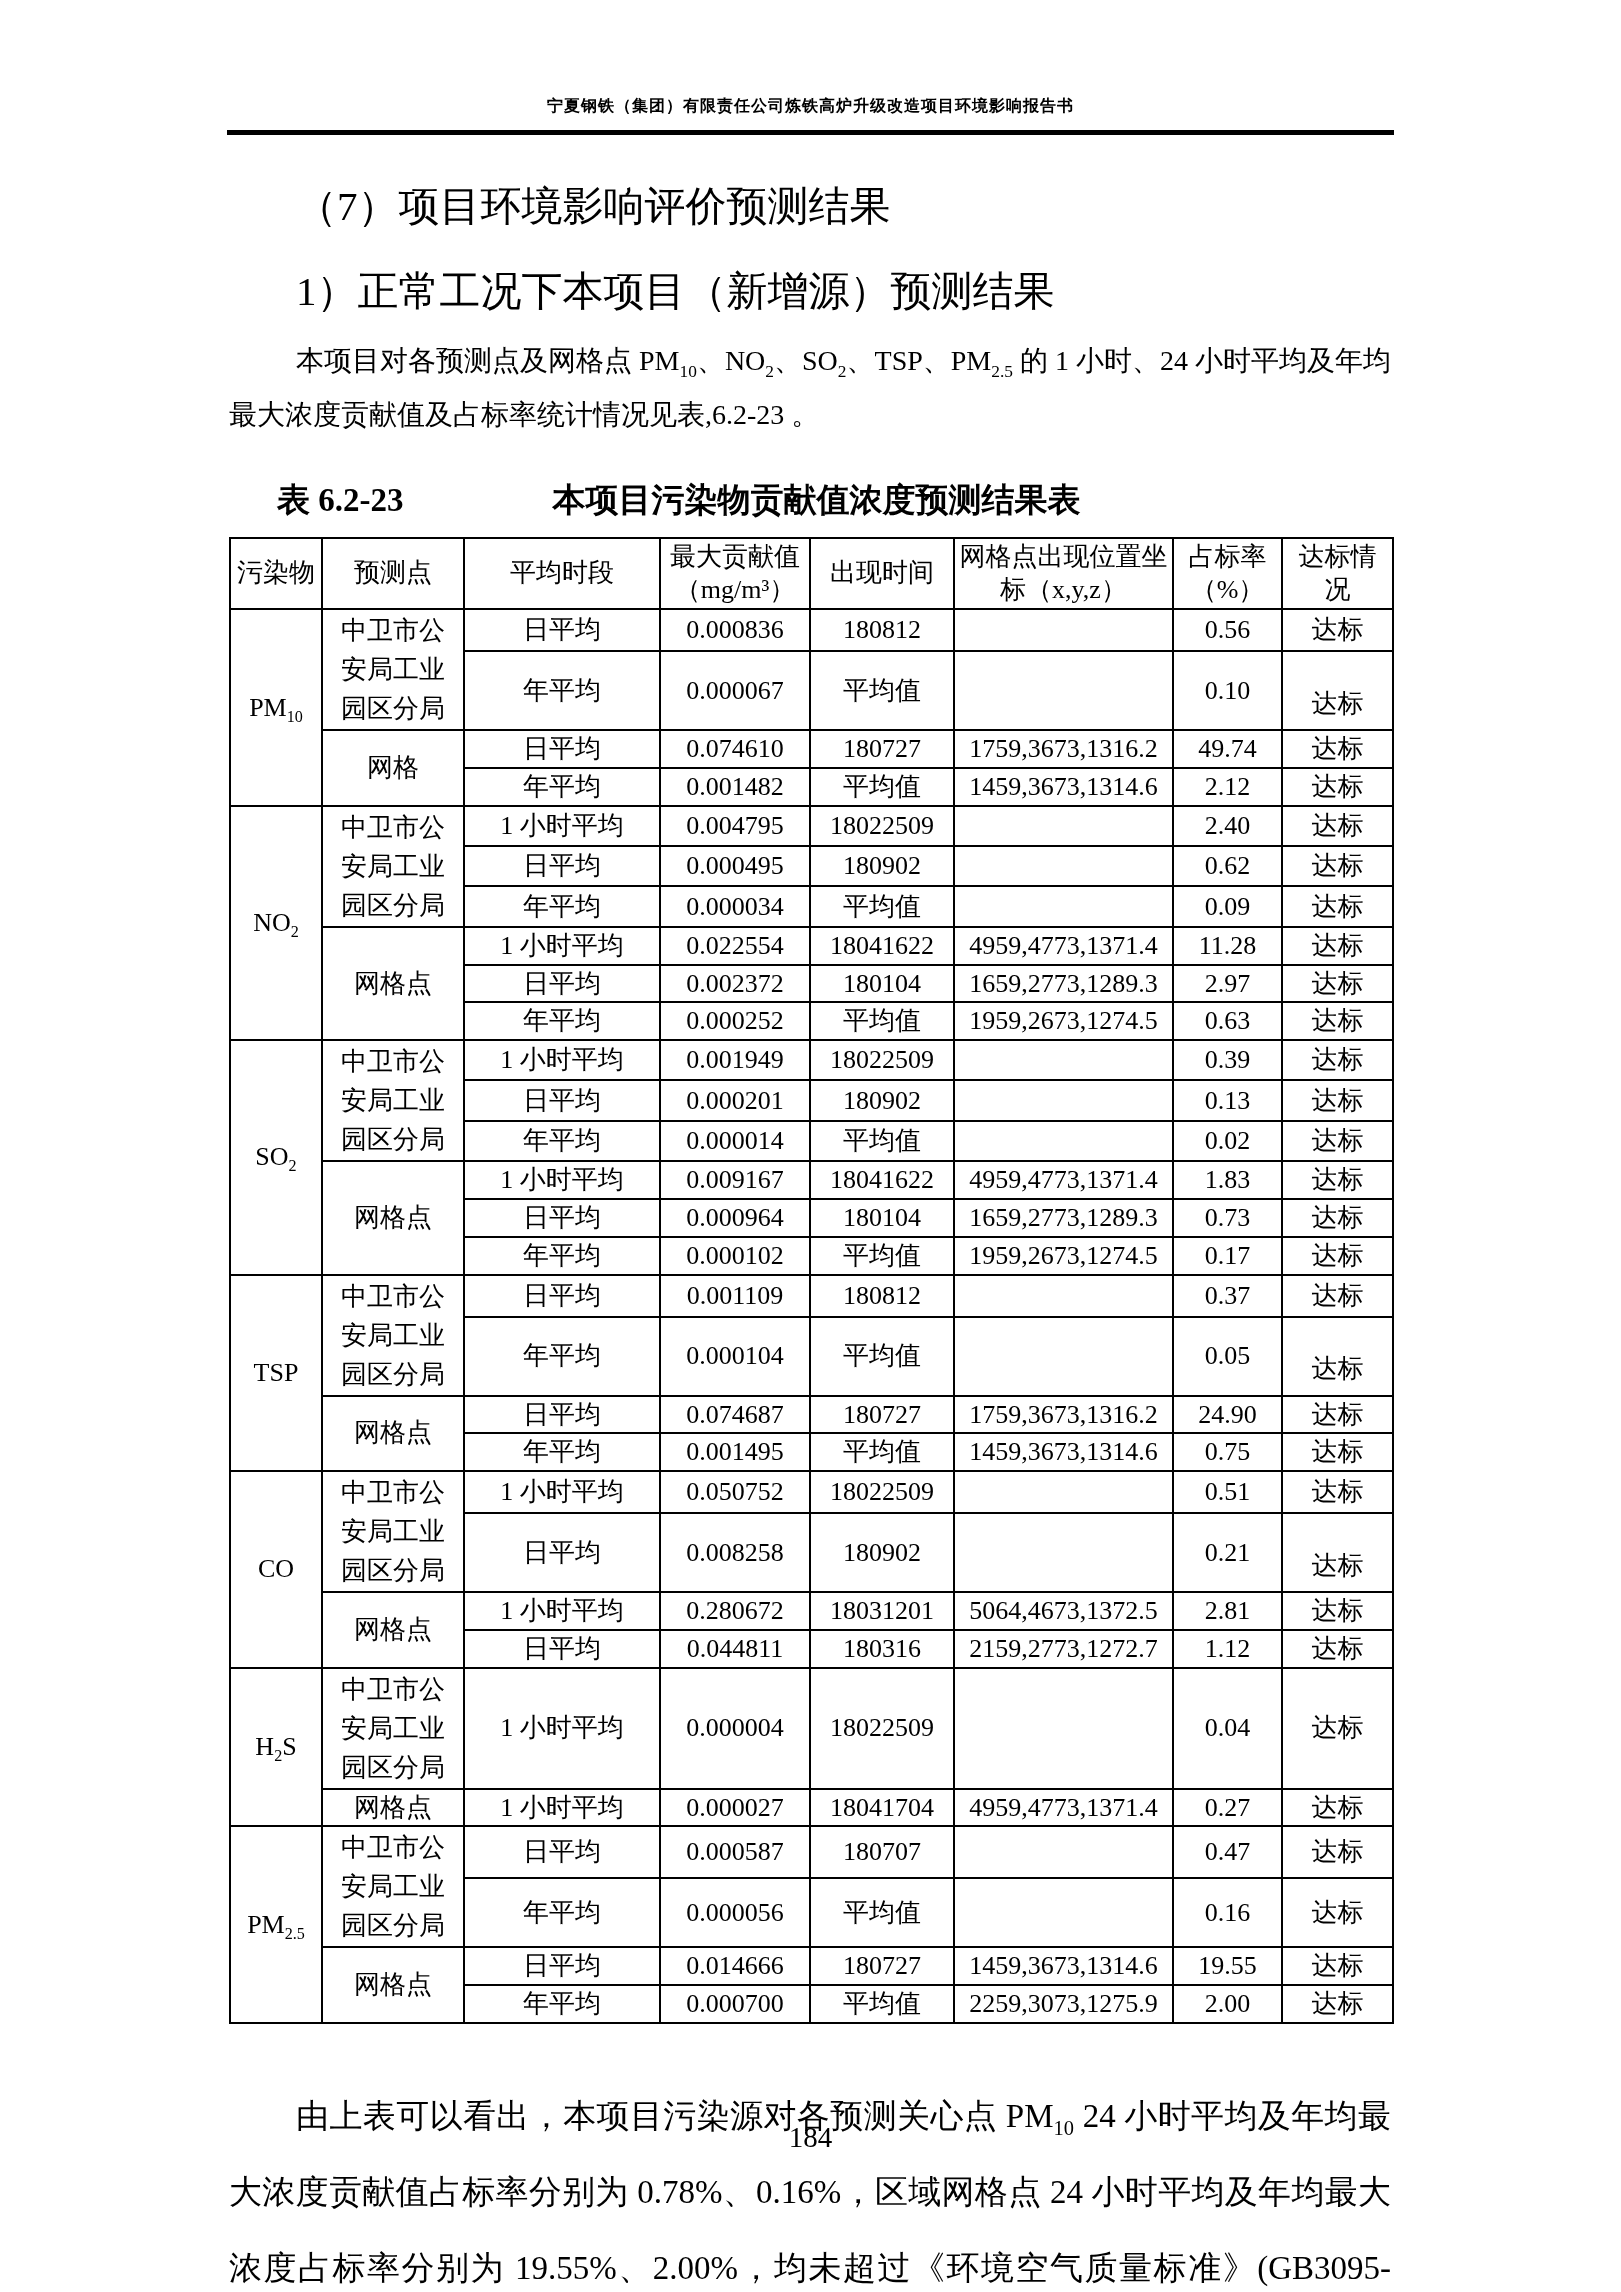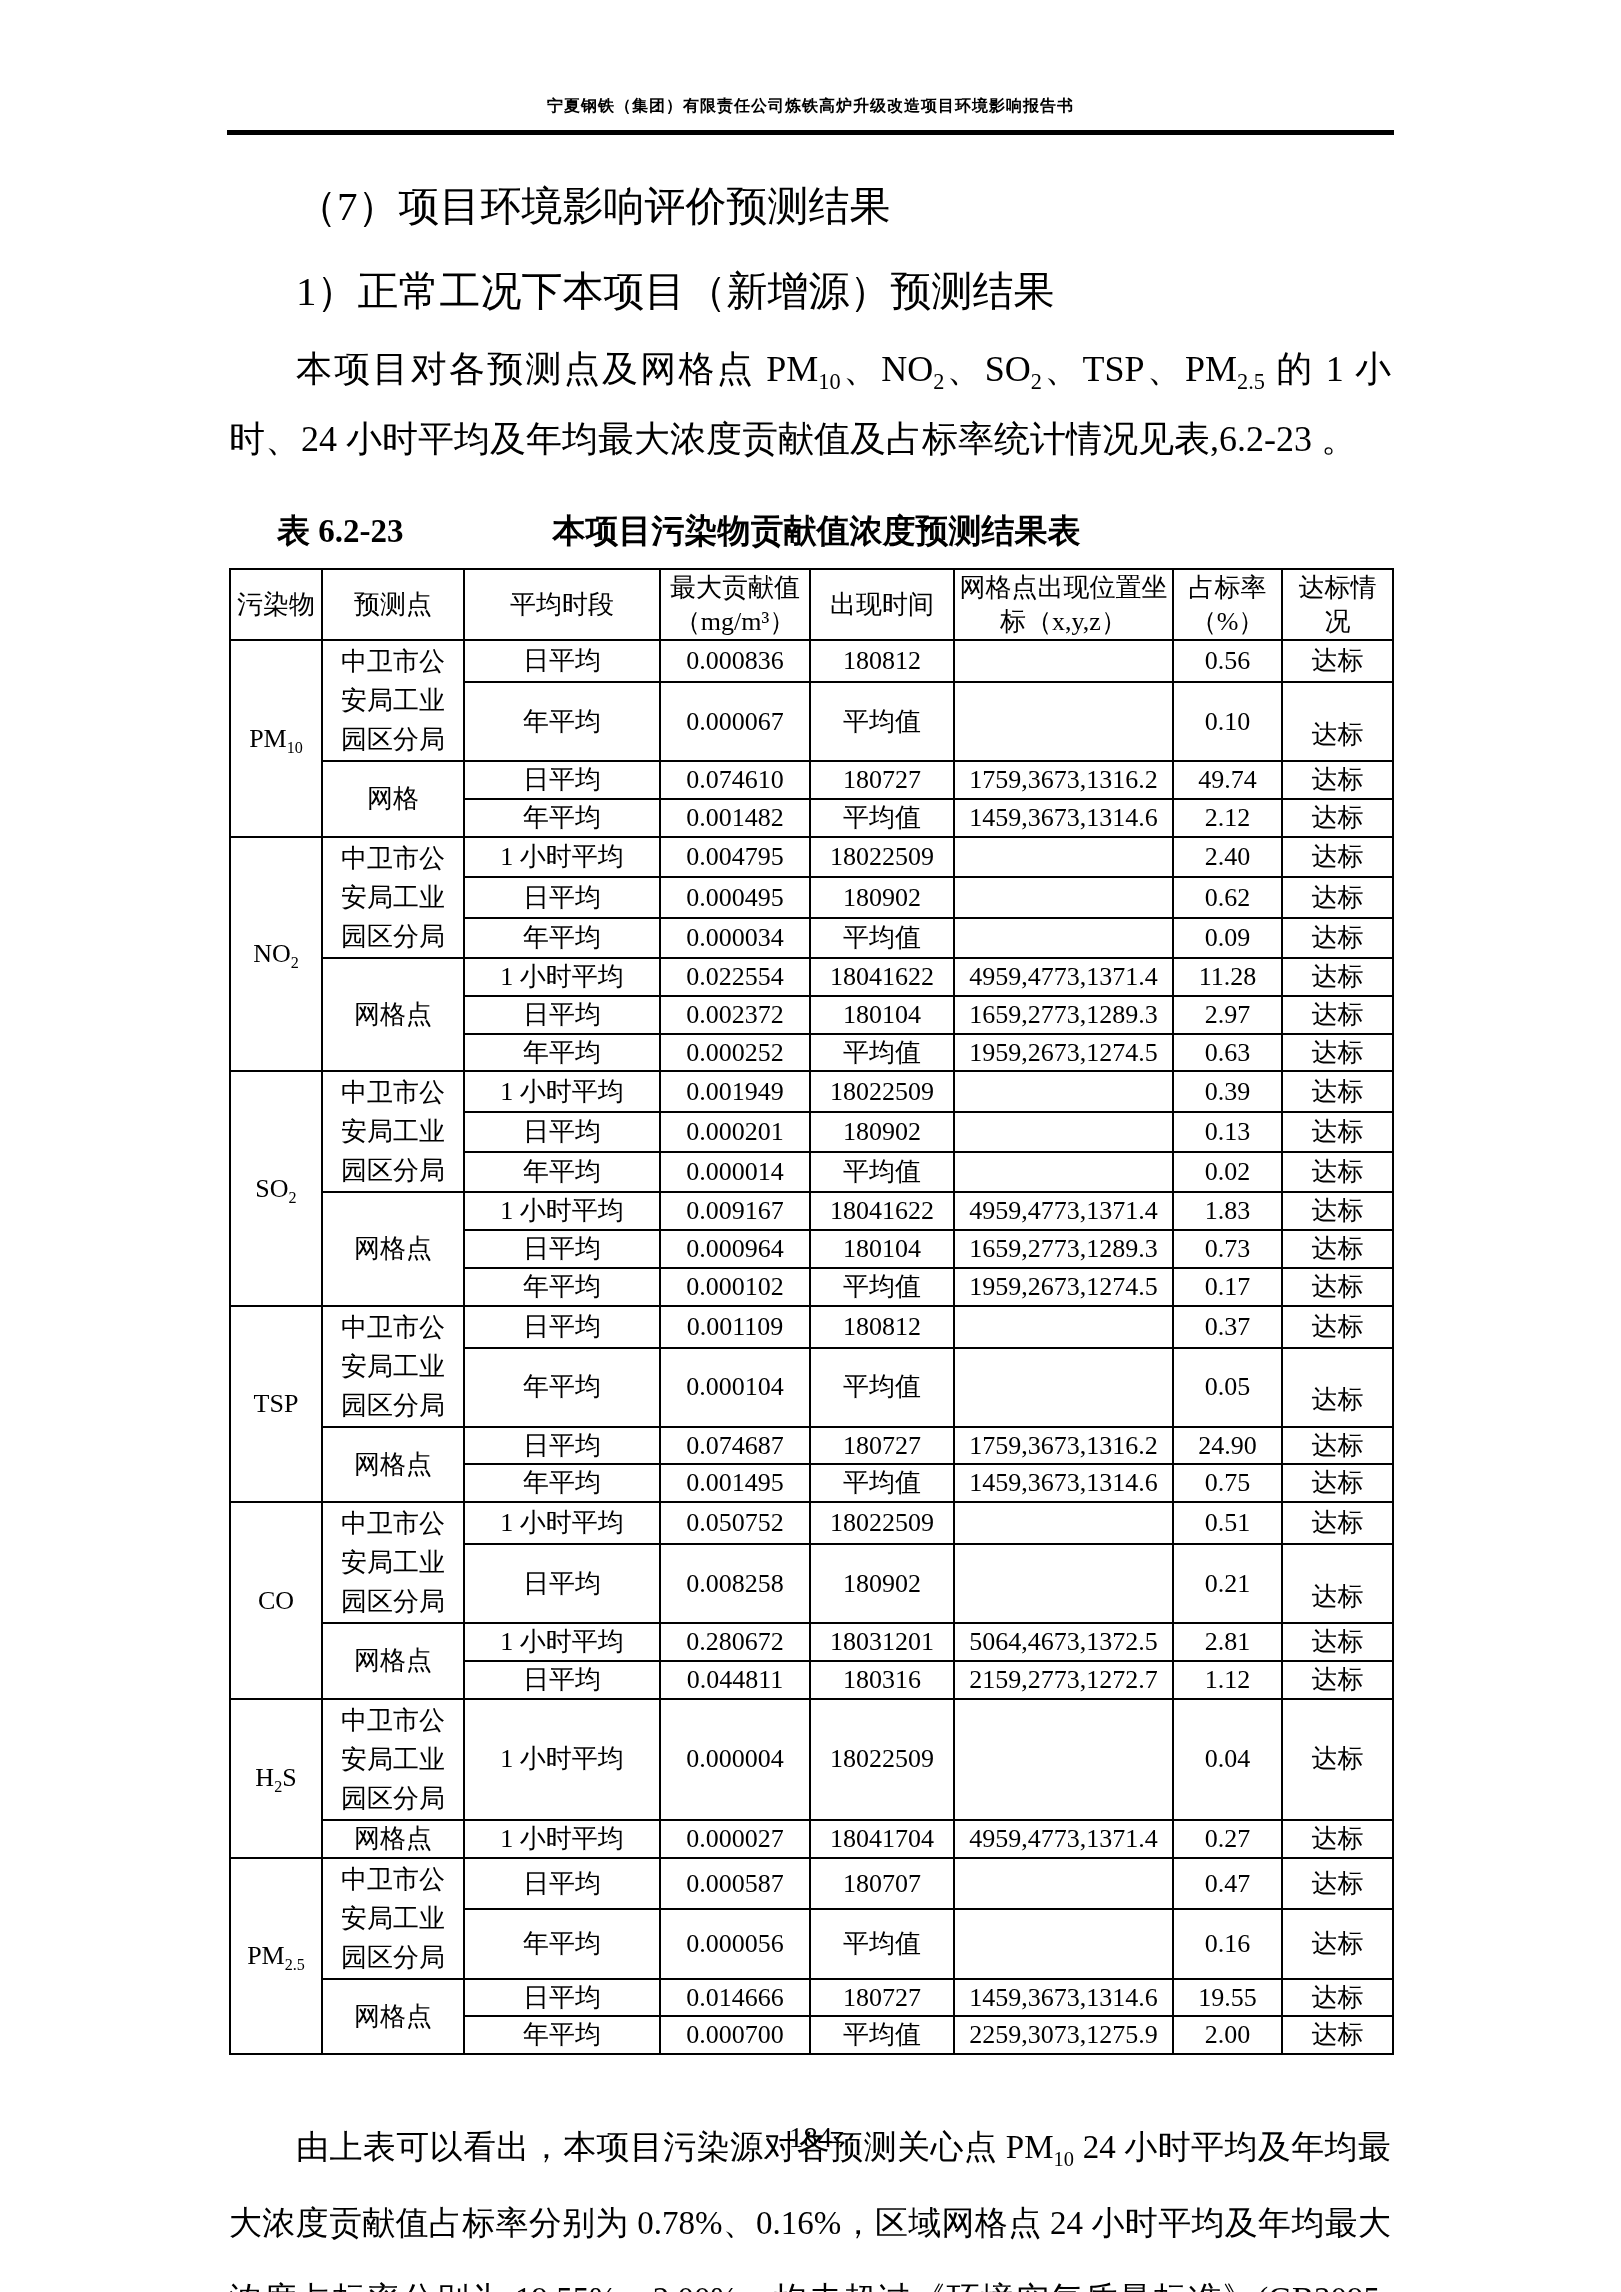--- a/index.html
+++ b/index.html
@@ -17,21 +17,21 @@
     text-align:center;font-size:16px;font-weight:bold;letter-spacing:1px;
     line-height:1.3;
   }
   .header-rule{height:4.9px;background:#000;margin-top:13.7px;}
   
   .content{margin:0 229px;width:1162px;}
   .h-para{font-size:41px;margin:0;text-indent:67px;line-height:1.3;}
   .h1-space{margin-top:45px;}
   .h2-space{margin-top:31px;}
   .body-para{
-    font-size:36px;line-height:1.95;text-align:justify;
+    font-size:28px;line-height:1.95;text-align:justify;
     text-indent:67px;margin:15.7px 0 0 0;
   }
   .closing-para{
     font-size:33px;line-height:2.3;text-align:justify;
     text-indent:67px;margin:55px 0 0 0;
   }
   sub{font-size:0.62em;line-height:0;}
   
   .table-caption{
     margin-top:35px;margin-left:48px;

